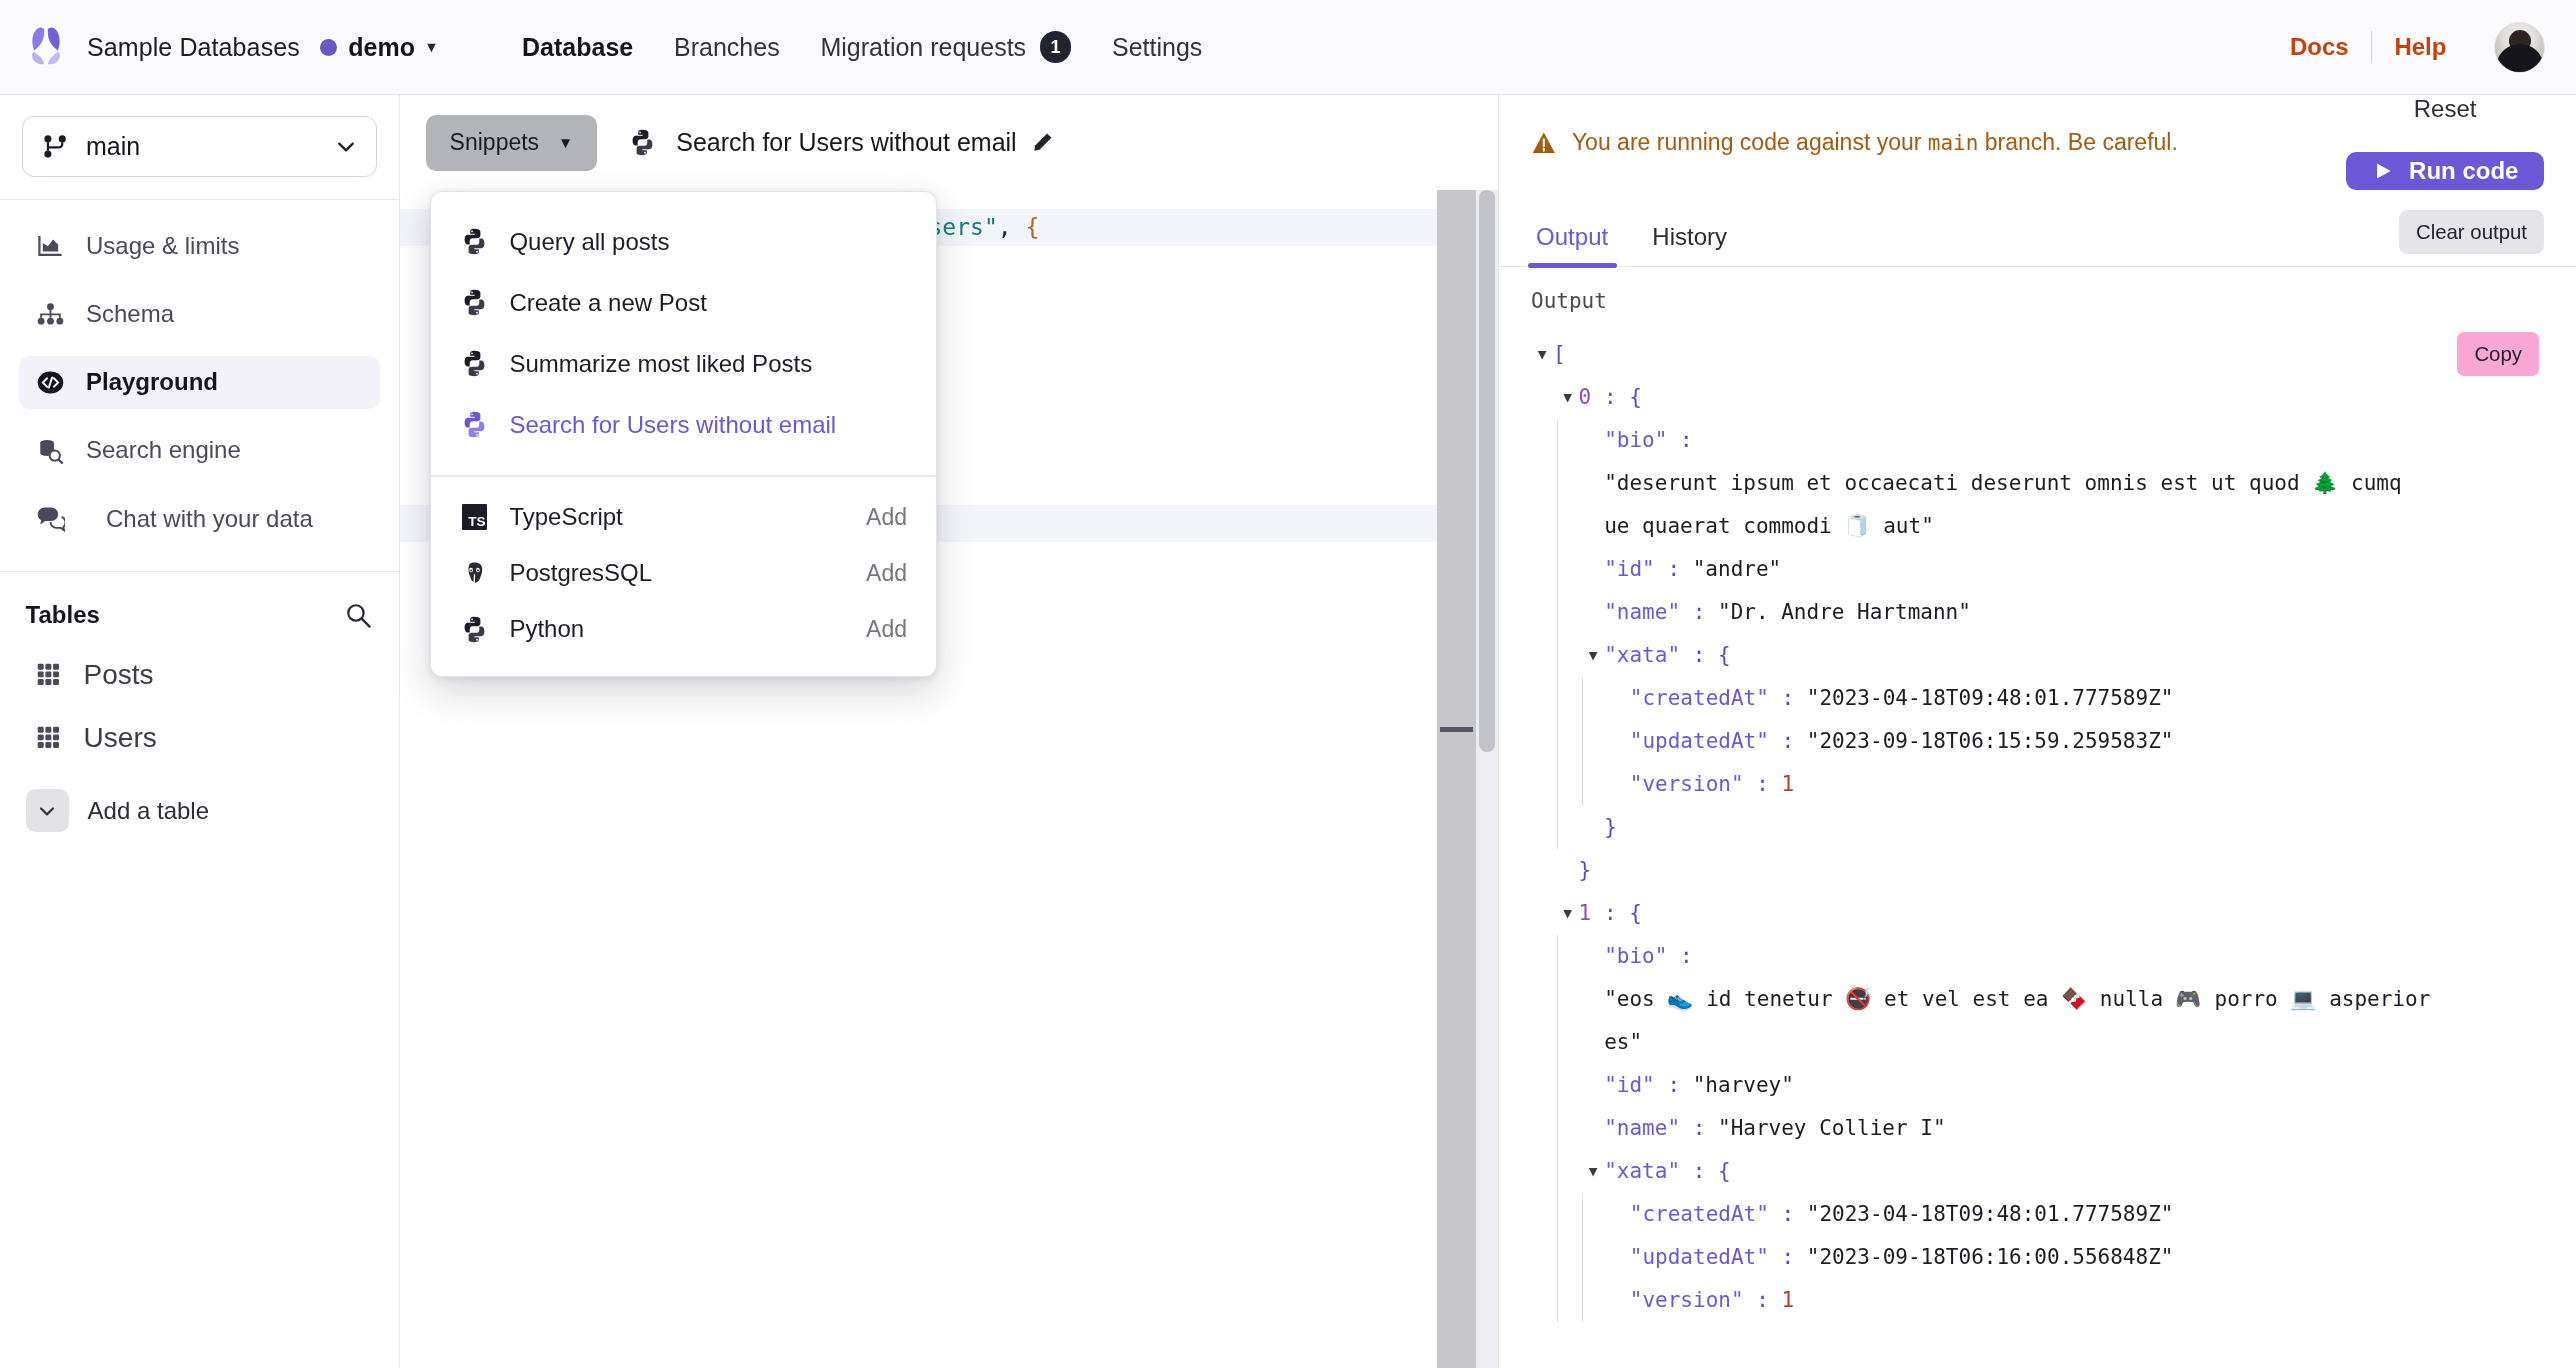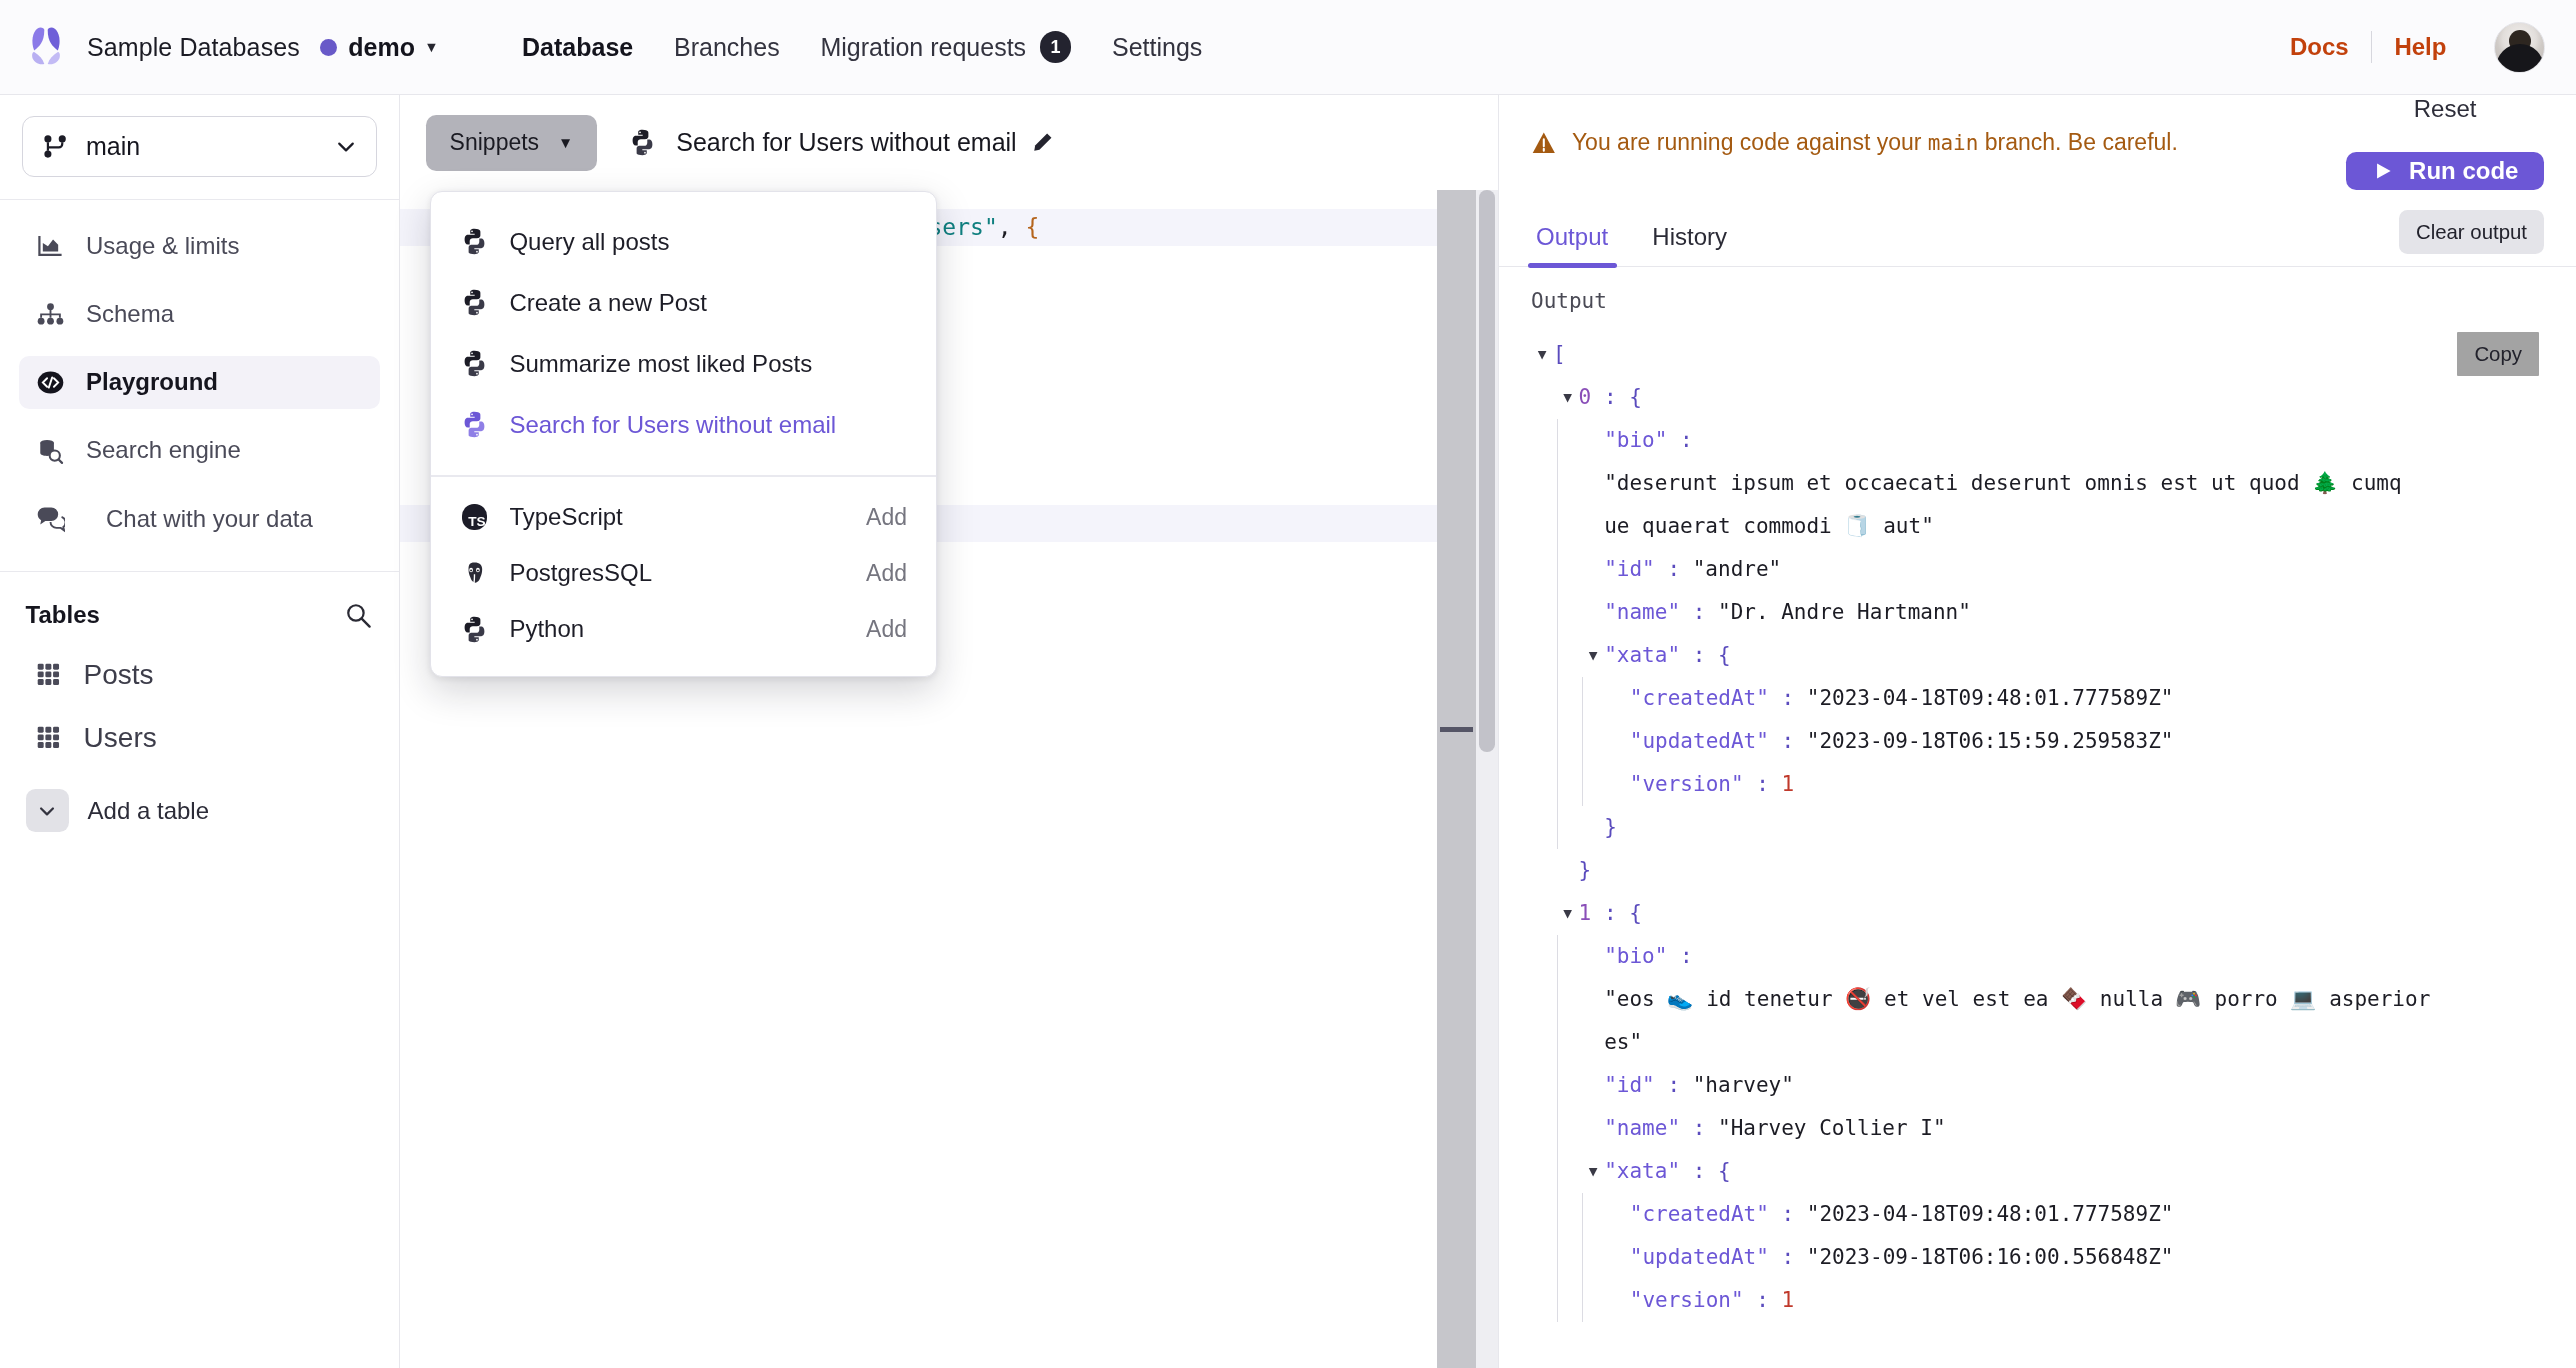--- a/index.html
+++ b/index.html
@@ -112,21 +112,21 @@
   .dd-item .lbl { font-size: 24px; color: #1d1d27; }
   .dd-item.active .lbl { color: #6c57d6; }
   .dd-sep { height: 1.7px; background: #e9e9ef; margin: 20.4px 0 12px 0; }
   .dd-lang { height: 56px; display: flex; align-items: center; padding: 0 29px; }
   .dd-lang .ico { width: 29px; height: 29px; flex: 0 0 29px; margin-right: 20.4px; display:flex;align-items:center;justify-content:center;}
   .dd-lang .lbl { font-size: 24px; color: #1d1d27; }
   .dd-lang .add { margin-left: auto; font-size: 23px; color: #75757f; }
   .dd-pad { height: 19px; }
   .ts-badge {
     width: 25.6px; height: 25.6px; background: #1c1c28; color: #fff;
-    font-size: 13.6px; font-weight: bold; border-radius: 12px;
+    font-size: 13.6px; font-weight: bold; border-radius: 1px;
     display: flex; align-items: flex-end; justify-content: flex-end; padding: 0 1.7px 0.9px 0;
   }
 
   
   .codewrap { flex: 1; min-height: 0; position: relative; overflow: hidden; background: #fff; display:flex; }
   .code {
     flex:1; min-width:0;
     font-family: "DejaVu Sans Mono", monospace;
     font-size: 23px; line-height: 37px;
     padding-top: 19px;
@@ -167,21 +167,21 @@
   .tab.active::after { content:""; position:absolute; left:-3.4px; right:-3.4px; bottom:-1.7px; height:4.3px; background:#6c57d6; border-radius:2.6px;}
   .clearbtn {
     margin-left: auto; margin-bottom: 12px;
     height: 44px; border-radius: 8.5px; background: #e4e4e9;
     display: flex; align-items: center; padding: 0 17px; font-size: 20.4px; color: #22222c;
   }
   .outbody { flex: 1; min-height: 0; position: relative; overflow: hidden; padding: 0 32px; }
   .outlabel { font-family:"DejaVu Sans Mono", monospace; font-size: 21px; color: #4a4a55; padding-top: 22px; }
   .copybtn {
     position: absolute; right: 37px; top: 65px;
-    height: 44px; border-radius: 1px; background: #a3a3a3;
+    height: 44px; border-radius: 7px; background: #f9a8d4;
     display: flex; align-items: center; padding: 0 17px; font-size: 20.4px; color: #22222c; margin-left: 48px;
   }
   .json { font-family: "DejaVu Sans Mono", monospace; font-size: 21px; line-height: 43px; padding-top: 20.4px; white-space: pre; }
   .jline { display: flex; align-items: center; height: 43px; }
   .j-arrow { width: 22px; flex:0 0 22px; color:#3a3a46; font-size: 14.5px; text-align:center;}
   .j-key { color: #6c57d6; }
   .j-str { color: #1c1c24; }
   .j-num { color: #c0392b; }
   .j-punc { color: #5a4bbd; }
   .j-idx { color: #8a4fb8; }

